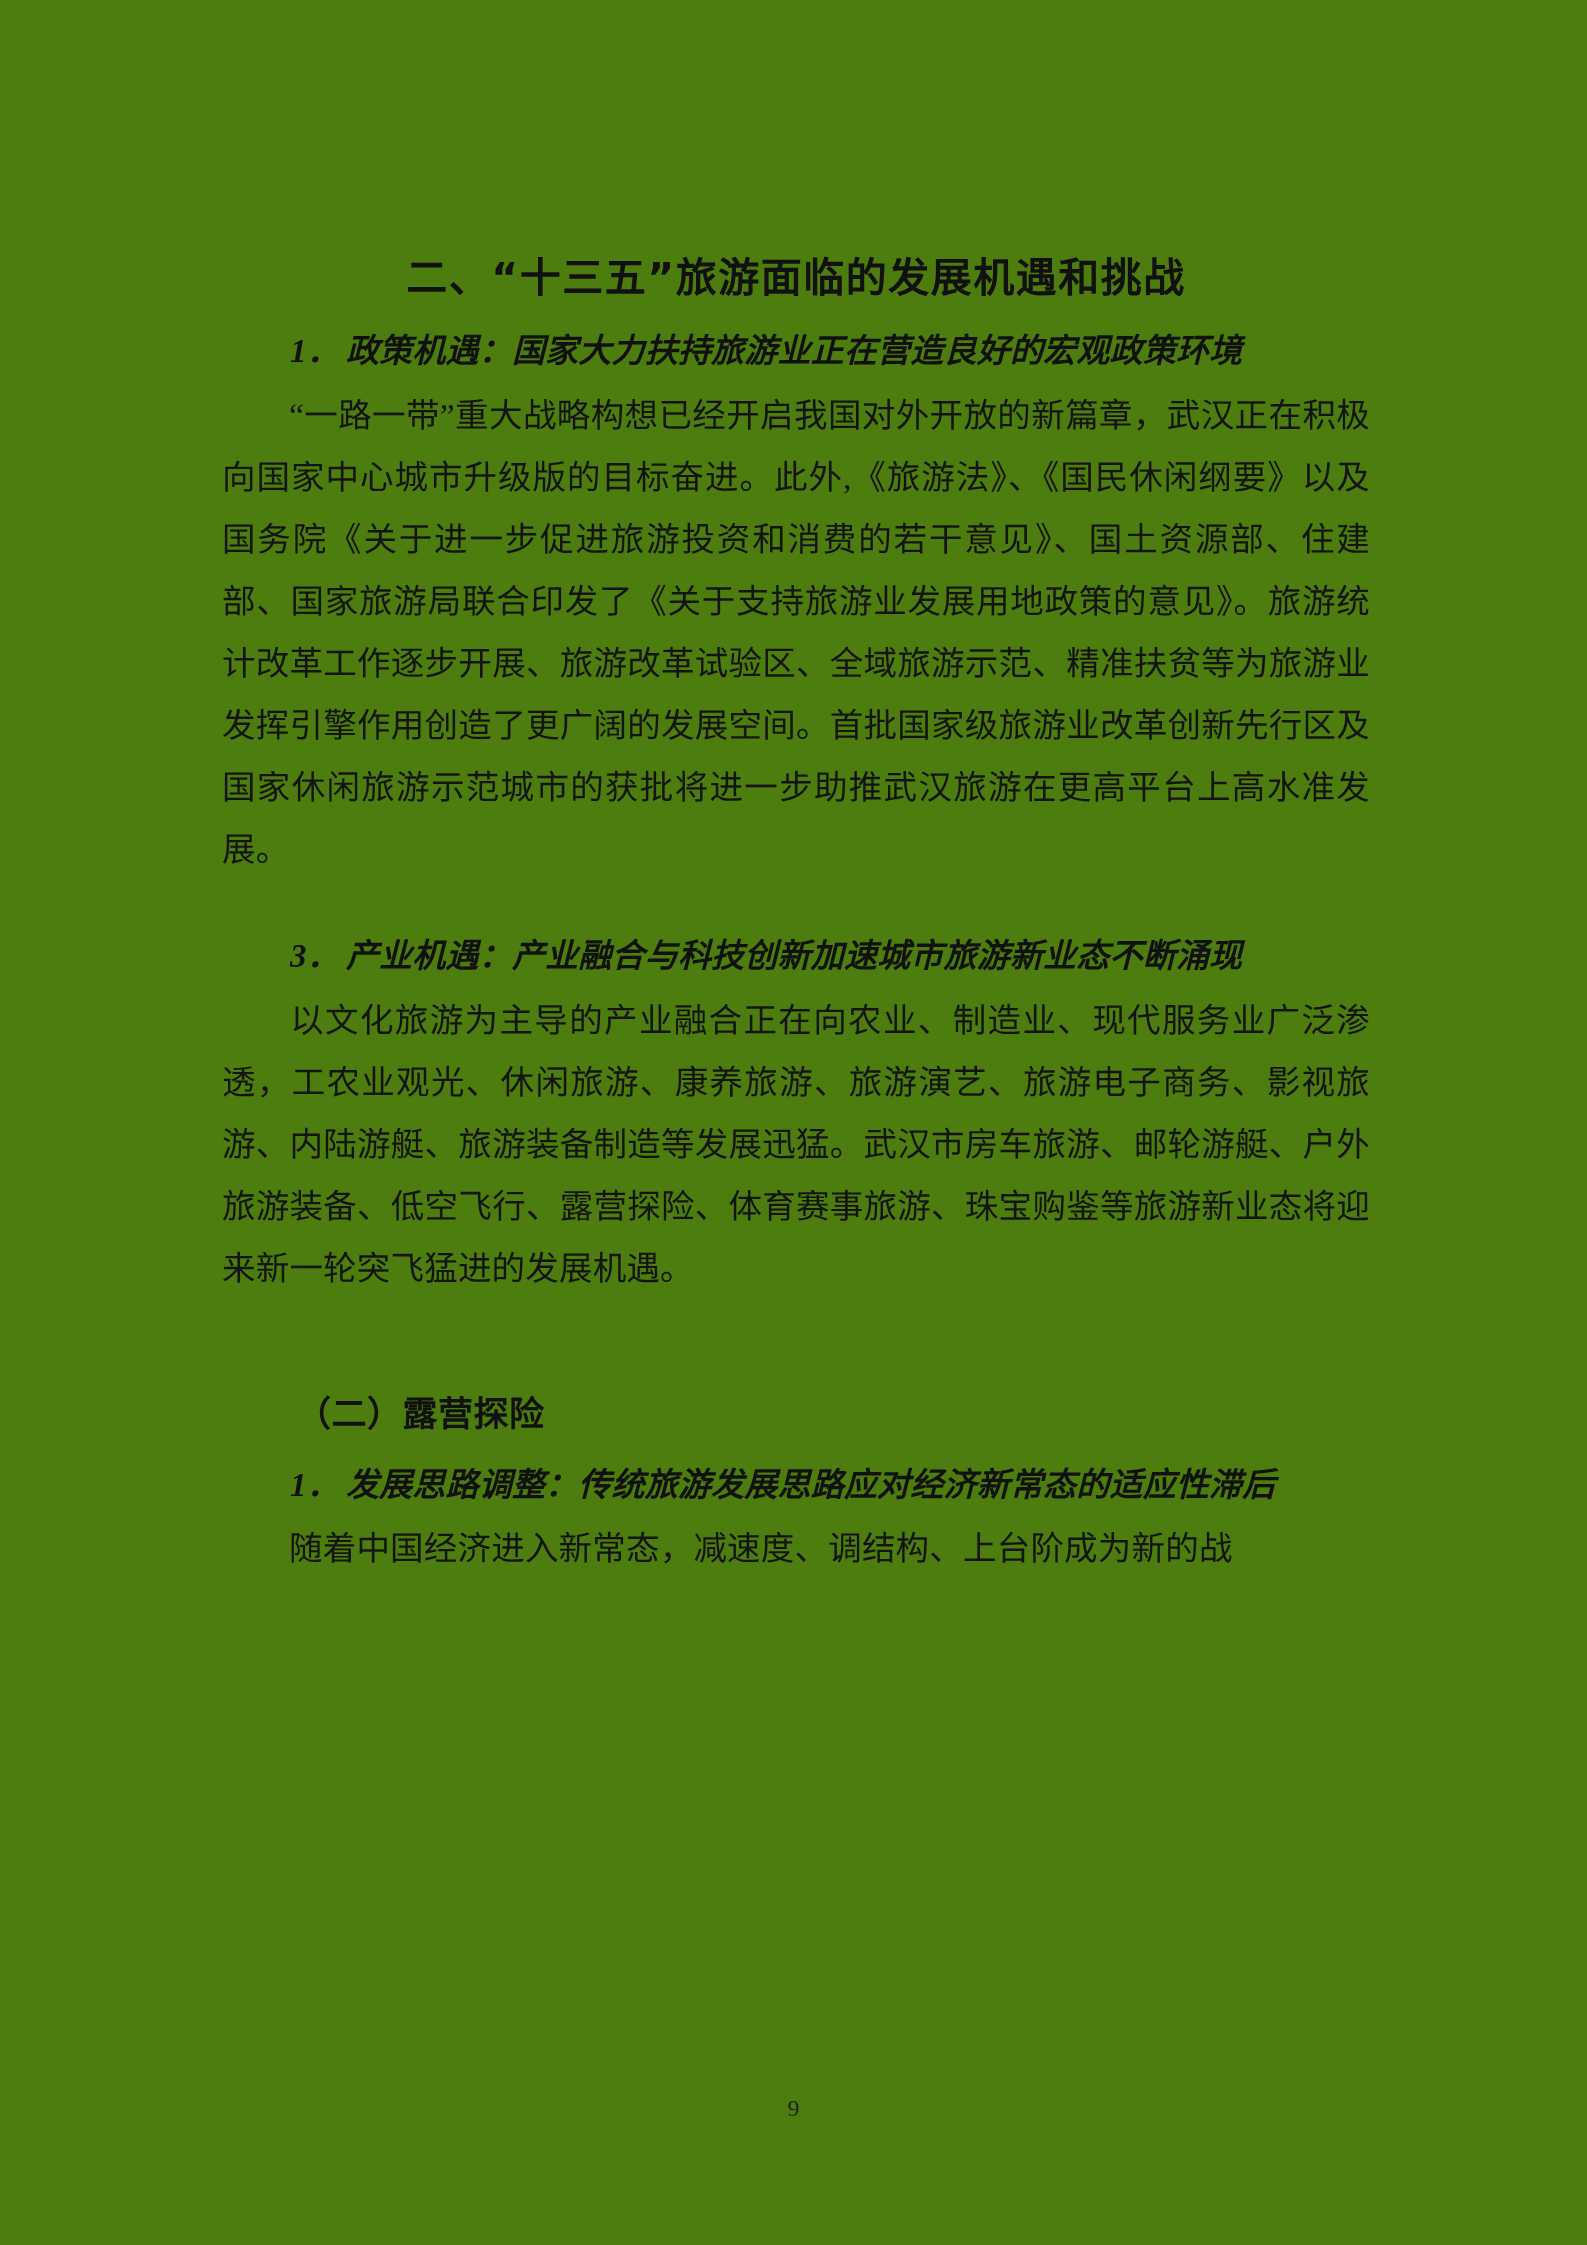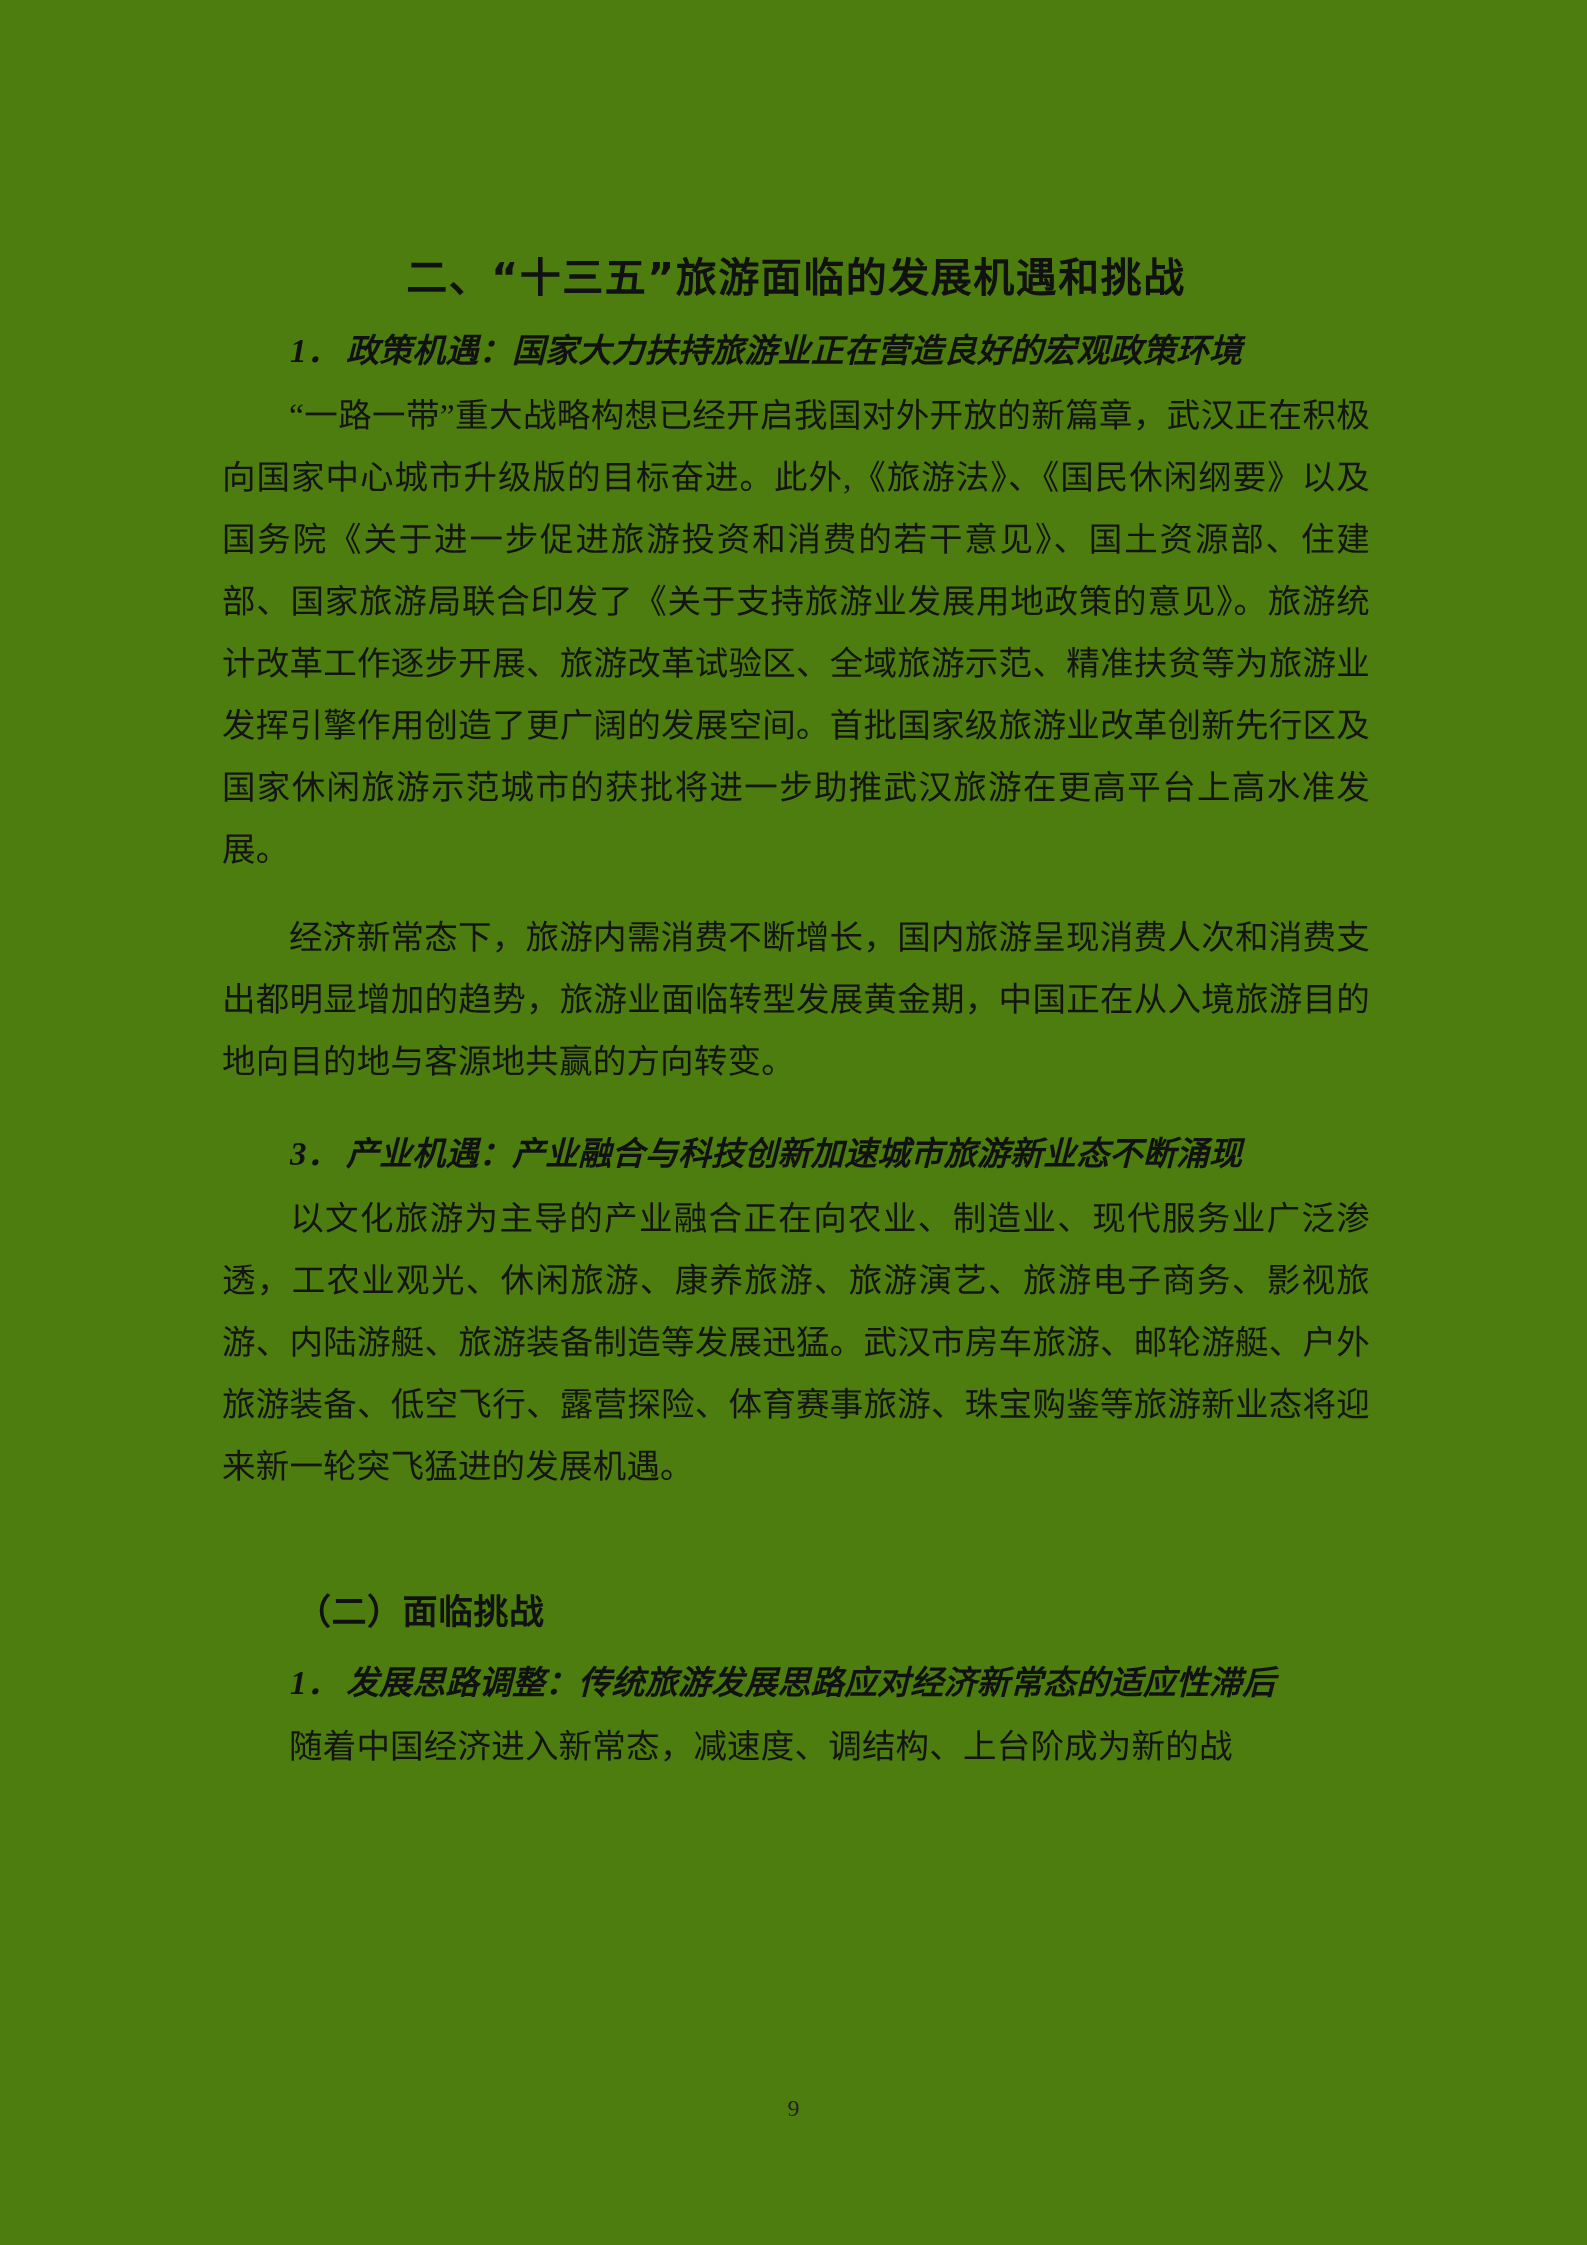--- a/index.html
+++ b/index.html
@@ -116,32 +116,31 @@
     <h1 class="doc-title">二、“十三五”旅游面临的发展机遇和挑战</h1>
 
 
     <h3 class="h3-title">
       <span class="num">1．</span><span>政策机遇：国家大力扶持旅游业正在营造良好的宏观政策环境</span>
     </h3>
     <p class="para"><span class="lead"></span><span>“一路一带”重大战略构想已经开启我国对外开放的新篇章，武汉正在积极向国家中心城市升级版的目标奋进。此外,《旅游法》、《国民休闲纲要》以及国务院《关于进一步促进旅游投资和消费的若干意见》、国土资源部、住建部、国家旅游局联合印发了《关于支持旅游业发展用地政策的意见》。旅游统计改革工作逐步开展、旅游改革试验区、全域旅游示范、精准扶贫等为旅游业发挥引擎作用创造了更广阔的发展空间。首批国家级旅游业改革创新先行区及国家休闲旅游示范城市的获批将进一步助推武汉旅游在更高平台上高水准发展。</span></p>
 
     <div class="gap-sm"></div>
 
-    <p class="para"><span class="lead"></span><span>经济新常态下，旅游内需消费不断增长，国内旅游呈现消费人次和消费支出都明显增加的趋势，旅游业面临转型发展黄金期，中国正在从入境旅游目的地向目的地与客源地共赢的方向转变。</span></p>
 
     <div class="gap-sm"></div>
 
     <h3 class="h3-title">
       <span class="num">3．</span><span>产业机遇：产业融合与科技创新加速城市旅游新业态不断涌现</span>
     </h3>
     <p class="para"><span class="lead"></span><span>以文化旅游为主导的产业融合正在向农业、制造业、现代服务业广泛渗透，工农业观光、休闲旅游、康养旅游、旅游演艺、旅游电子商务、影视旅游、内陆游艇、旅游装备制造等发展迅猛。武汉市房车旅游、邮轮游艇、户外旅游装备、低空飞行、露营探险、体育赛事旅游、珠宝购鉴等旅游新业态将迎来新一轮突飞猛进的发展机遇。</span></p>
 
     <div class="gap-lg"></div>
 
-    <h2 class="h2-title">（二）面临挑战</h2>
+    <h2 class="h2-title">（二）露营探险</h2>
 
     <h3 class="h3-title">
       <span class="num">1．</span><span>发展思路调整：传统旅游发展思路应对经济新常态的适应性滞后</span>
     </h3>
     <p class="para"><span class="lead"></span><span>随着中国经济进入新常态，减速度、调结构、上台阶成为新的战</span></p>
 
   </div>
 
   <div class="page-number">9</div>
 </div>

